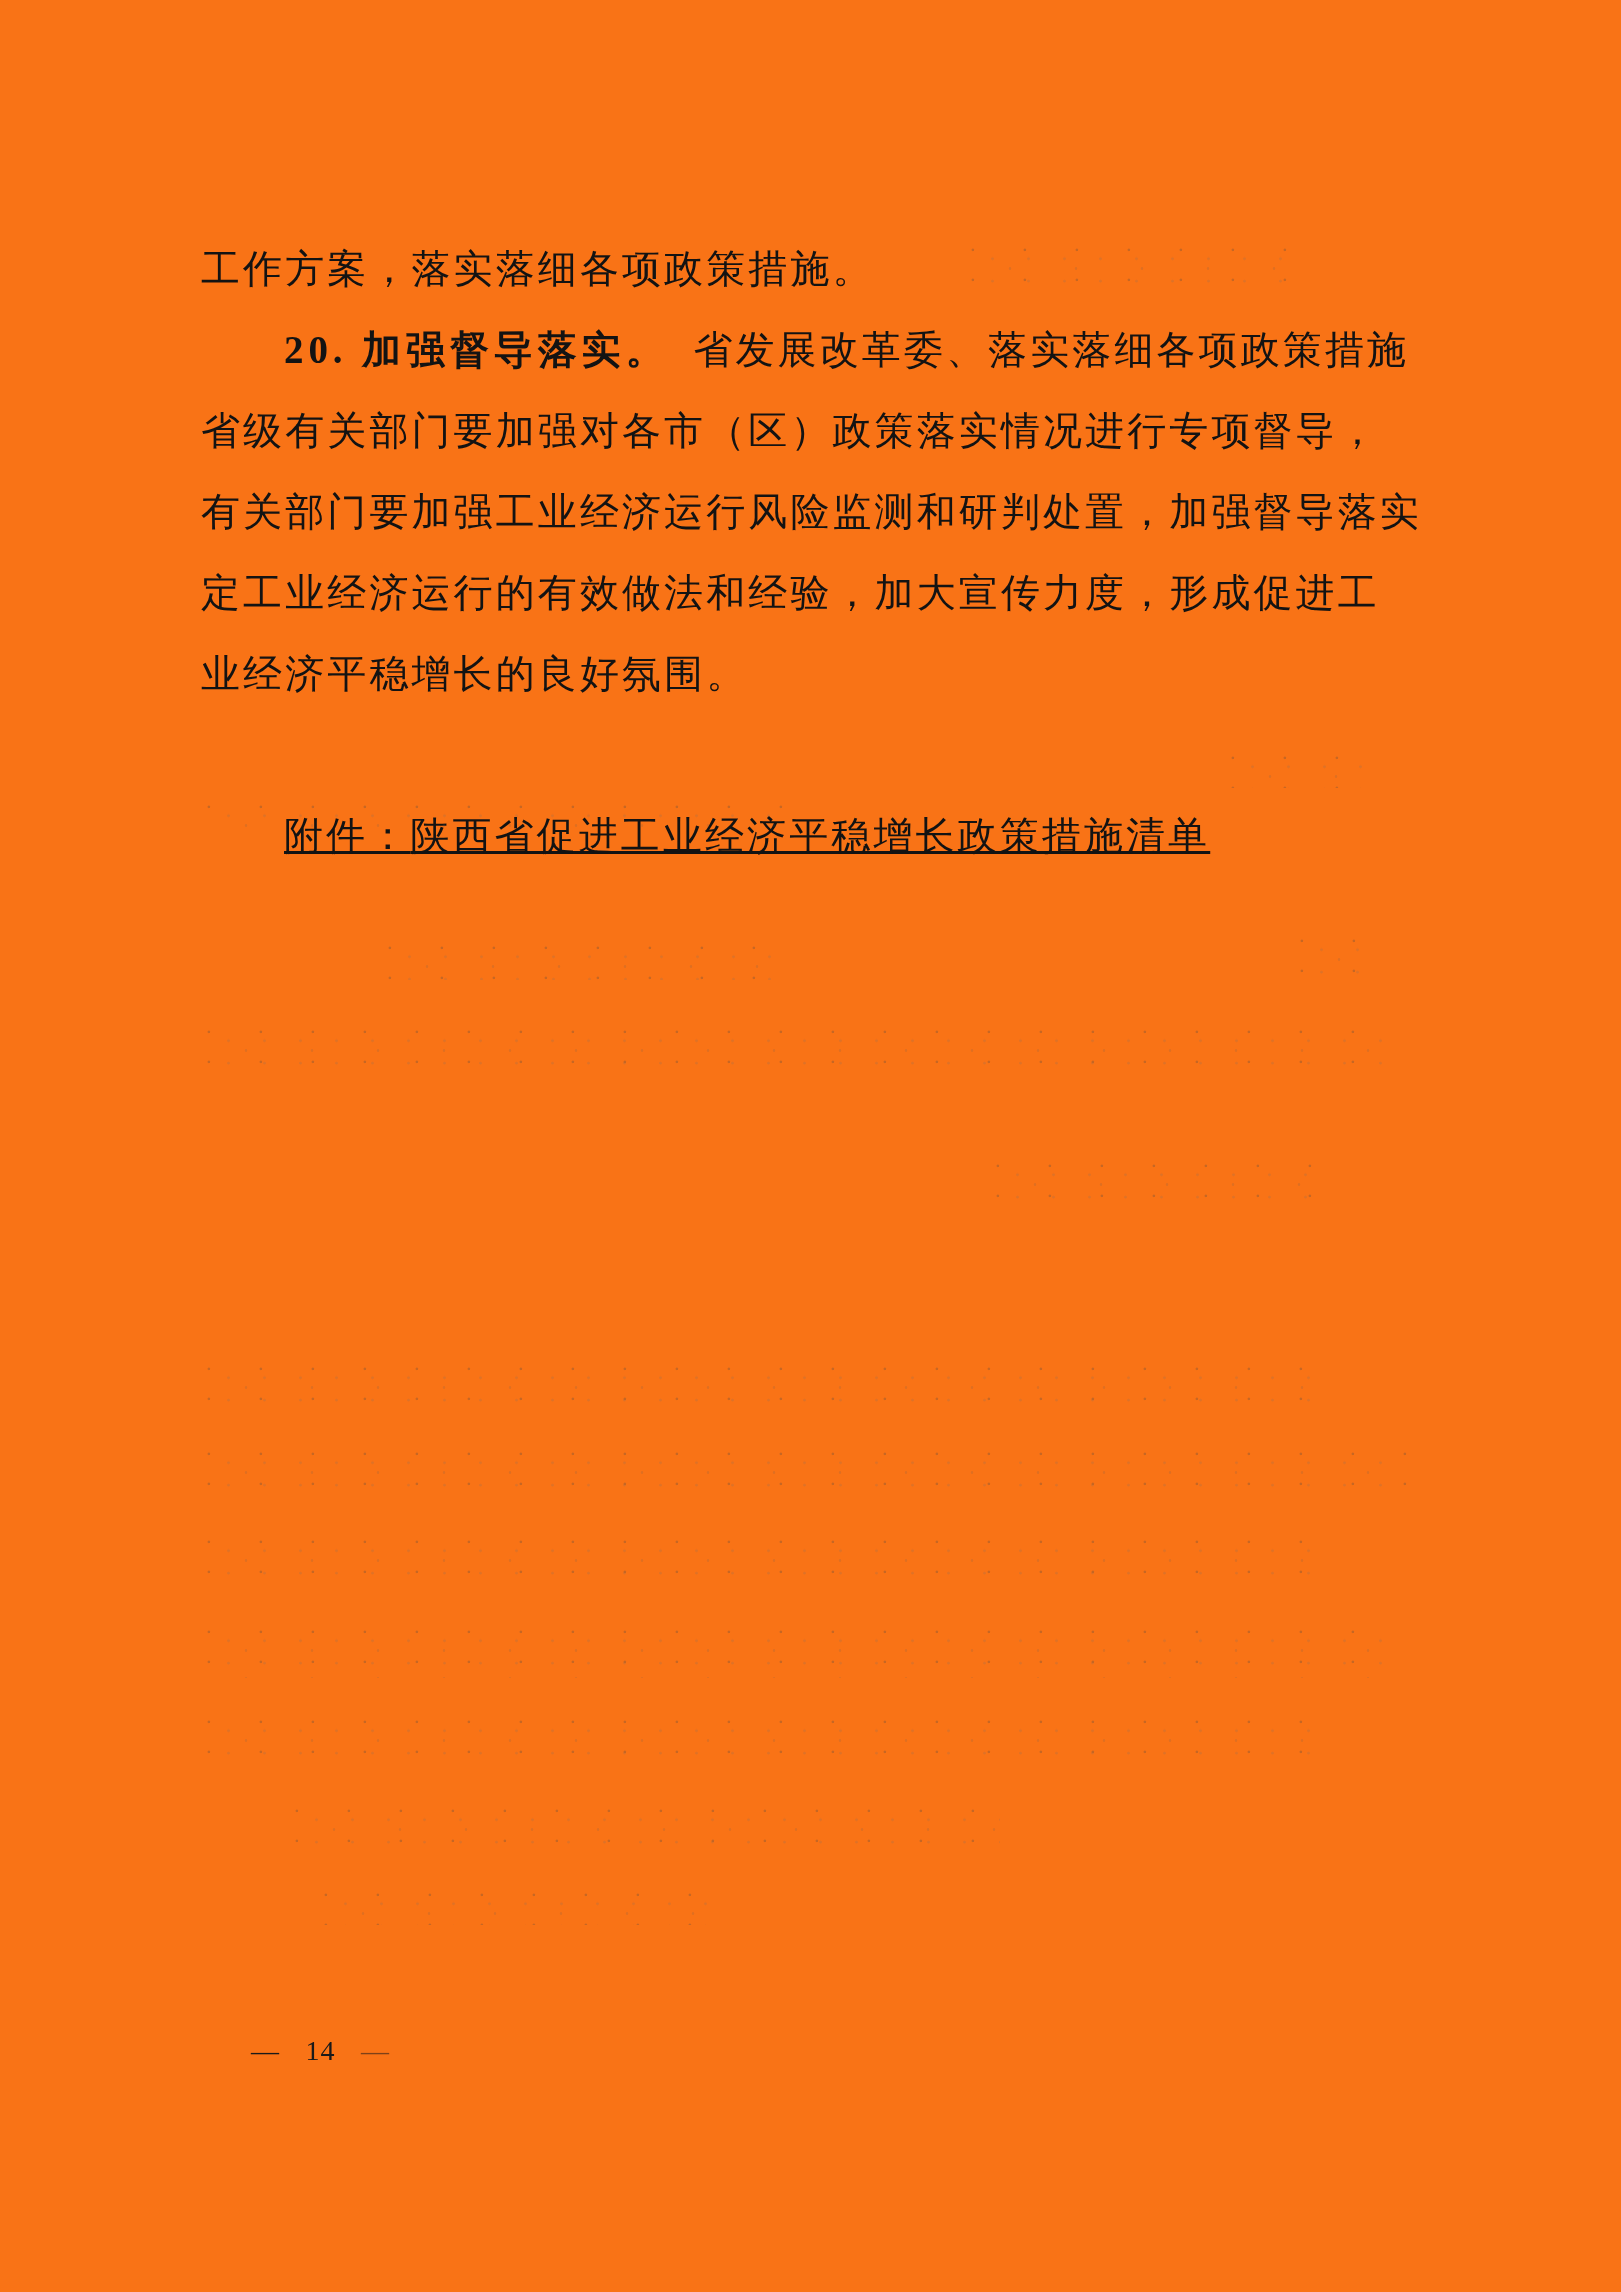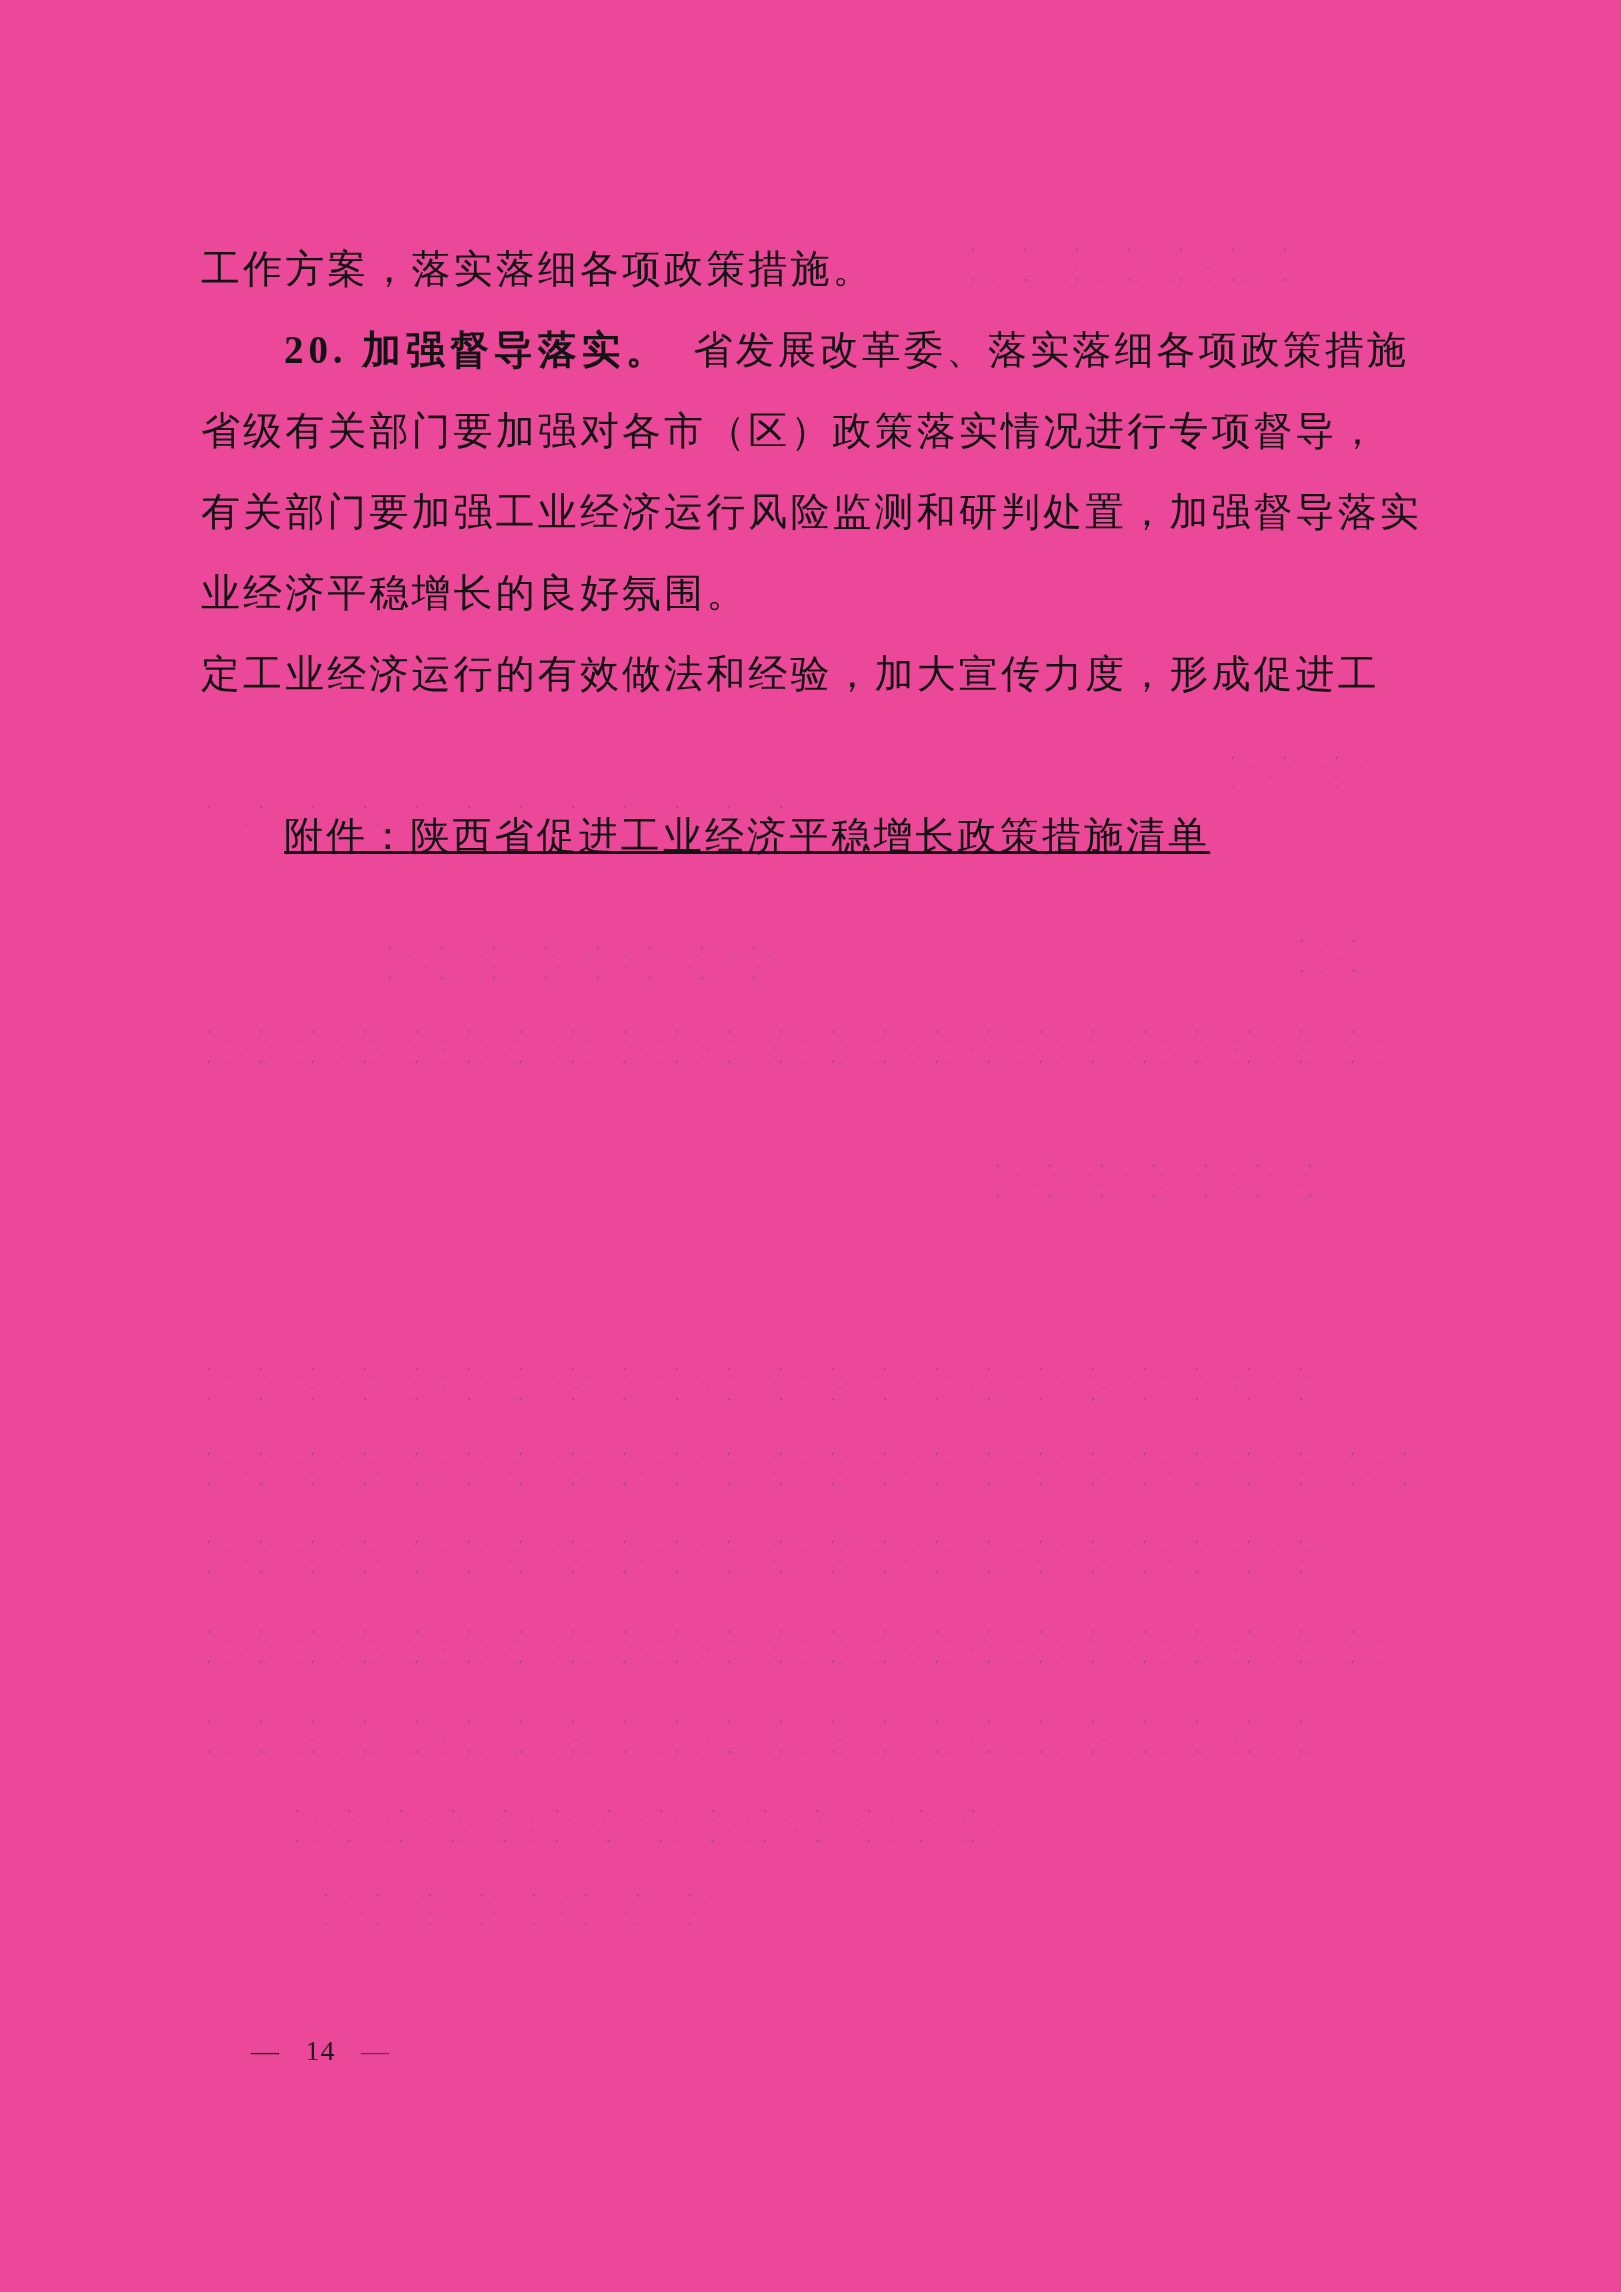--- a/index.html
+++ b/index.html
@@ -4,21 +4,21 @@
 <style>
   html, body {
     margin: 0;
     padding: 0;
     background: #ffffff;
   }
   .page {
     position: relative;
     width: 1621px;
     height: 2293px;
-    background: #ec4899;
+    background: #f97316;
     overflow: hidden;
     font-family: "Liberation Serif", serif;
     color: #111111;
   }
   
   .text-block {
     position: absolute;
     left: 201px;
     top: 228px;
     width: 1215px;
@@ -68,22 +68,22 @@
 
 <div class="page">
 
   <main class="text-block">
     <p class="line">工作方案，落实落细各项政策措施。</p>
 
     <p class="line indented"><span class="bold-head">20. 加强督导落实。</span><span>省发展改革委、落实落细各项政策措施</span></p>
 
     <p class="line">省级有关部门要加强对各市（区）政策落实情况进行专项督导，</p>
     <p class="line">有关部门要加强工业经济运行风险监测和研判处置，加强督导落实</p>
+    <p class="line">定工业经济运行的有效做法和经验，加大宣传力度，形成促进工</p>
     <p class="line">业经济平稳增长的良好氛围。</p>
-    <p class="line">定工业经济运行的有效做法和经验，加大宣传力度，形成促进工</p>
 
     <p class="line indented attachment"><span>附件：</span><span>陕西省促进工业经济平稳增长政策措施清单</span></p>
   </main>
 
   <footer class="page-footer">
     <span class="dash-left">—</span>
     <span>14</span>
     <span class="dash-right">—</span>
   </footer>
 

